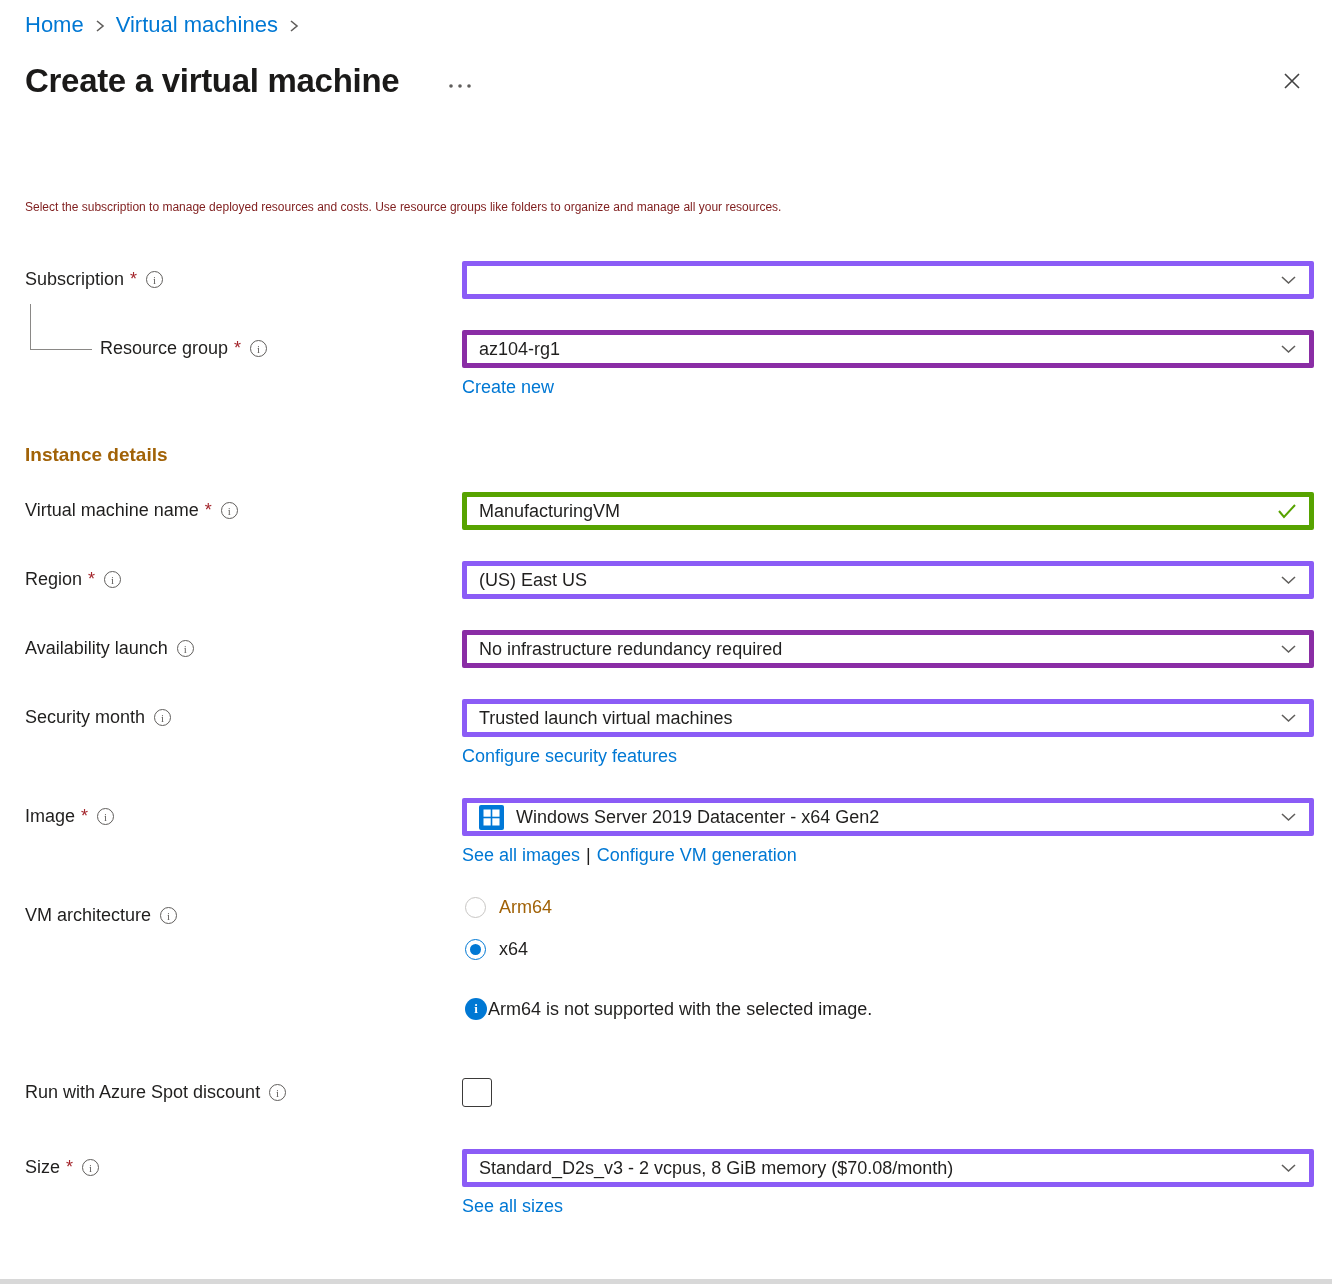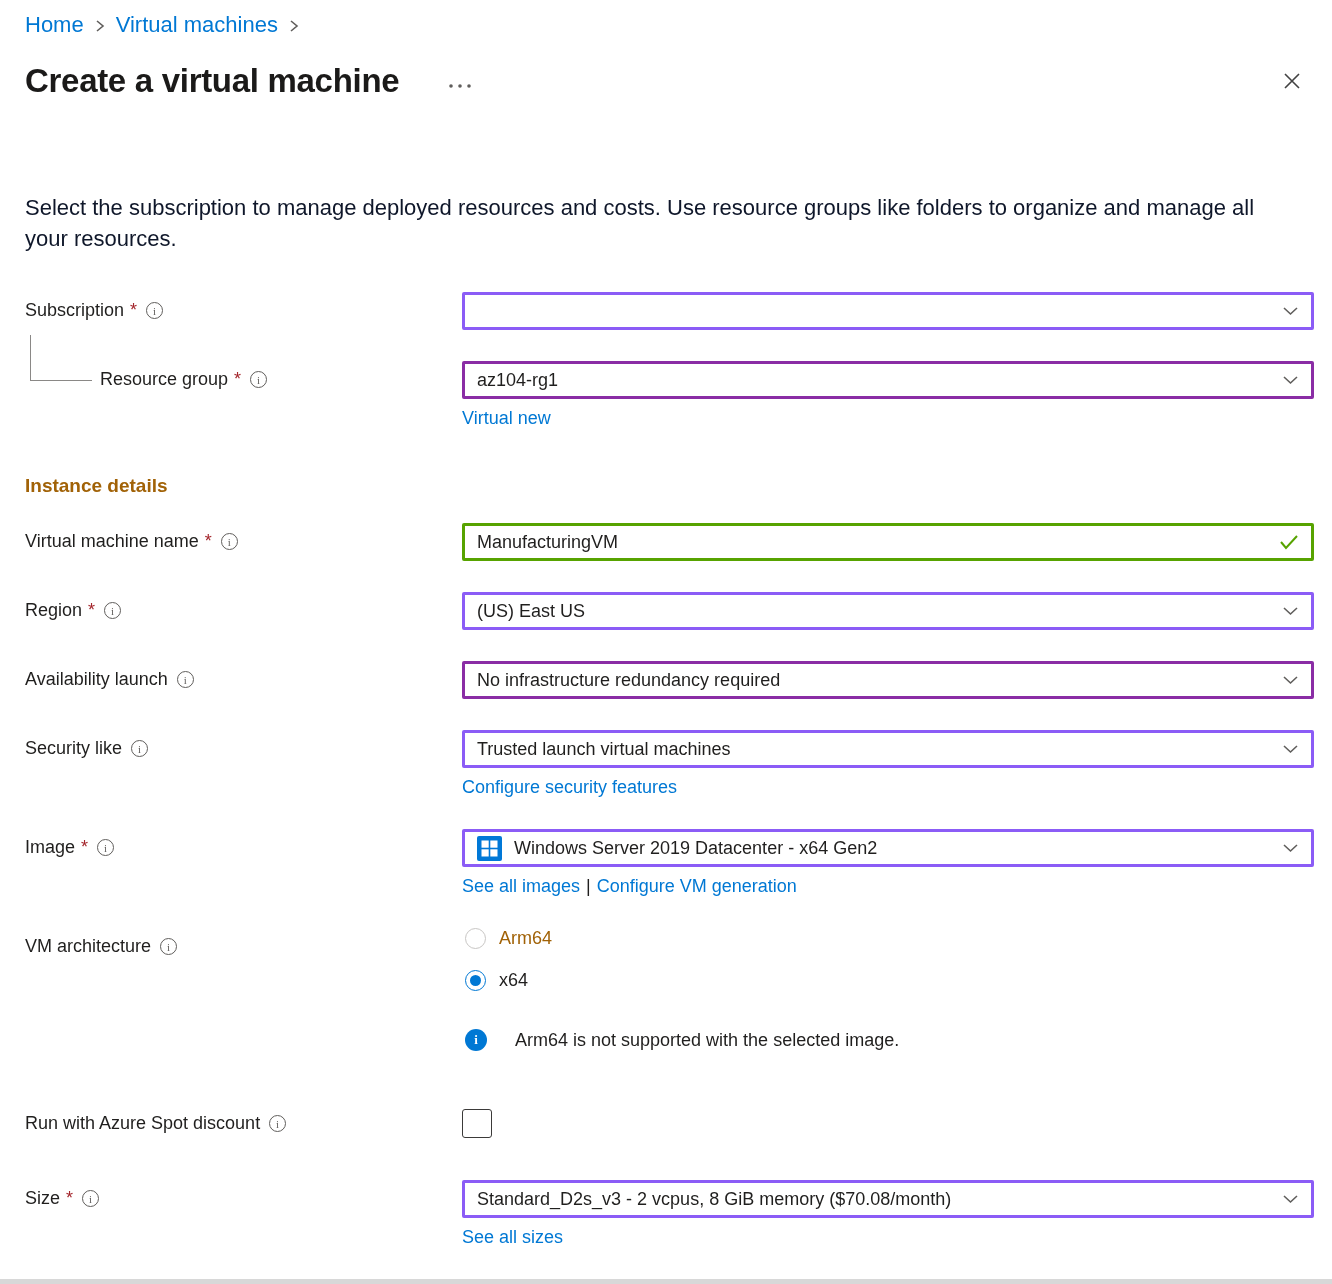--- a/index.html
+++ b/index.html
@@ -16,40 +16,40 @@
   .breadcrumb a { color: #0078d4; text-decoration: none; cursor: pointer; }
   .crumb-chev { display: inline-flex; margin-top: 2px; }
 
   
   .titlebar { display: flex; align-items: center; margin-top: 24px; padding-right: 8px; }
   .titlebar h1 { font-size: 33px; font-weight: 700; color: #1b1a19; letter-spacing: -0.3px; }
   .more-btn { margin-left: 48px; margin-top: 10px; background: none; border: none; cursor: pointer; display: inline-flex; }
   .close-btn { margin-left: auto; background: none; border: none; cursor: pointer; display: inline-flex; padding: 4px; }
 
   
-  .intro { margin-top: 92px; font-size: 22px; line-height: 31px; max-width: 1262px; color: #0f172a; }
+  .intro { margin-top: 92px; font-size: 12px; line-height: 31px; max-width: 1262px; color: #7f1d1d; }
 
   
   .form { margin-top: 38px; }
   .row { display: flex; align-items: flex-start; margin-bottom: 31px; position: relative; }
   .label-col { width: 437px; display: flex; align-items: center; gap: 9px; font-size: 18px; padding-top: 8px; flex-shrink: 0; }
   .label-col .req { color: #a4262c; margin-left: -3px; }
   .ctrl-col { flex: 1; max-width: 852px; }
 
   .info-icon {
     width: 17px; height: 17px; border: 1px solid #605e5c; border-radius: 50%;
     display: inline-flex; align-items: center; justify-content: center;
     font-size: 11px; color: #605e5c; cursor: pointer; flex-shrink: 0;
     font-family: "Liberation Serif", serif;
   }
   .info-icon::after { content: "i"; }
 
   
   .dropdown, .textfield {
-    height: 38px; border: 3px solid #8b5cf6; border-radius: 2px; background: #fff;
+    height: 38px; border: 5px solid #8b5cf6; border-radius: 2px; background: #fff;
     display: flex; align-items: center; padding: 0 12px; font-size: 18px;
   }
   .dropdown { cursor: pointer; justify-content: space-between; gap: 10px; }
   .dropdown .value { flex: 1; white-space: nowrap; overflow: hidden; display: flex; align-items: center; gap: 12px; }
   .border-modified { border-color: #8a2da5; }
   .border-valid { border-color: #57a300; }
   .textfield input {
     border: none; outline: none; flex: 1; font-size: 18px; height: 100%;
     font-family: "Liberation Sans", sans-serif; color: #201f1e; background: transparent;
   }
@@ -64,21 +64,21 @@
   
   .radio { display: flex; align-items: center; gap: 13px; font-size: 18px; cursor: pointer; margin-bottom: 21px; }
   .radio-circle { width: 21px; height: 21px; border-radius: 50%; border: 1px solid #605e5c; position: relative; flex-shrink: 0; background: #fff; }
   .radio.disabled { cursor: default; }
   .radio.disabled .radio-circle { border-color: #c8c6c4; }
   .radio.disabled .radio-label { color: #a16207; }
   .radio.selected .radio-circle { border-color: #0078d4; }
   .radio.selected .radio-circle::after { content: ""; position: absolute; inset: 4px; border-radius: 50%; background: #0078d4; }
 
   
-  .info-msg { display: flex; align-items: center; gap: 28px; font-size: 18px; margin-top: 38px; text-align: center; }
+  .info-msg { display: flex; align-items: center; gap: 1px; font-size: 18px; margin-top: 38px; text-align: center; }
   .info-badge {
     width: 22px; height: 22px; border-radius: 50%; background: #0078d4; color: #fff;
     display: inline-flex; align-items: center; justify-content: center;
     font-size: 13px; font-weight: 700; flex-shrink: 0;
     font-family: "Liberation Serif", serif;
   }
   .info-badge::after { content: "i"; }
 
   
   .checkbox { width: 30px; height: 29px; border: 1.5px solid #3b3a39; border-radius: 3px; background: #fff; cursor: pointer; }
@@ -168,21 +168,21 @@
       <div class="ctrl-col">
         <div class="dropdown border-modified">
           <span class="value">az104-rg1</span>
           <span class="chev">
             <svg width="17" height="12" viewBox="0 0 17 12">
                 <path d="M2 3l6.5 6L15 3" fill="none" stroke="#605e5c" stroke-width="1.6"></path>
               </svg>
           </span>
         </div>
         <div class="link-row">
-          <a class="link">Virtual new</a>
+          <a class="link">Create new</a>
         </div>
       </div>
     </div>
 
     <h2 class="section-heading">Instance details</h2>
 
     <div class="row">
       <div class="label-col">
         <span>Virtual machine name</span>
         <span class="req">*</span>
@@ -230,21 +230,21 @@
             <svg width="17" height="12" viewBox="0 0 17 12">
                 <path d="M2 3l6.5 6L15 3" fill="none" stroke="#605e5c" stroke-width="1.6"></path>
               </svg>
           </span>
         </div>
       </div>
     </div>
 
     <div class="row">
       <div class="label-col">
-        <span>Security like</span>
+        <span>Security month</span>
         <span class="info-icon"></span>
       </div>
       <div class="ctrl-col">
         <div class="dropdown">
           <span class="value">Trusted launch virtual machines</span>
           <span class="chev">
             <svg width="17" height="12" viewBox="0 0 17 12">
                 <path d="M2 3l6.5 6L15 3" fill="none" stroke="#605e5c" stroke-width="1.6"></path>
               </svg>
           </span>

